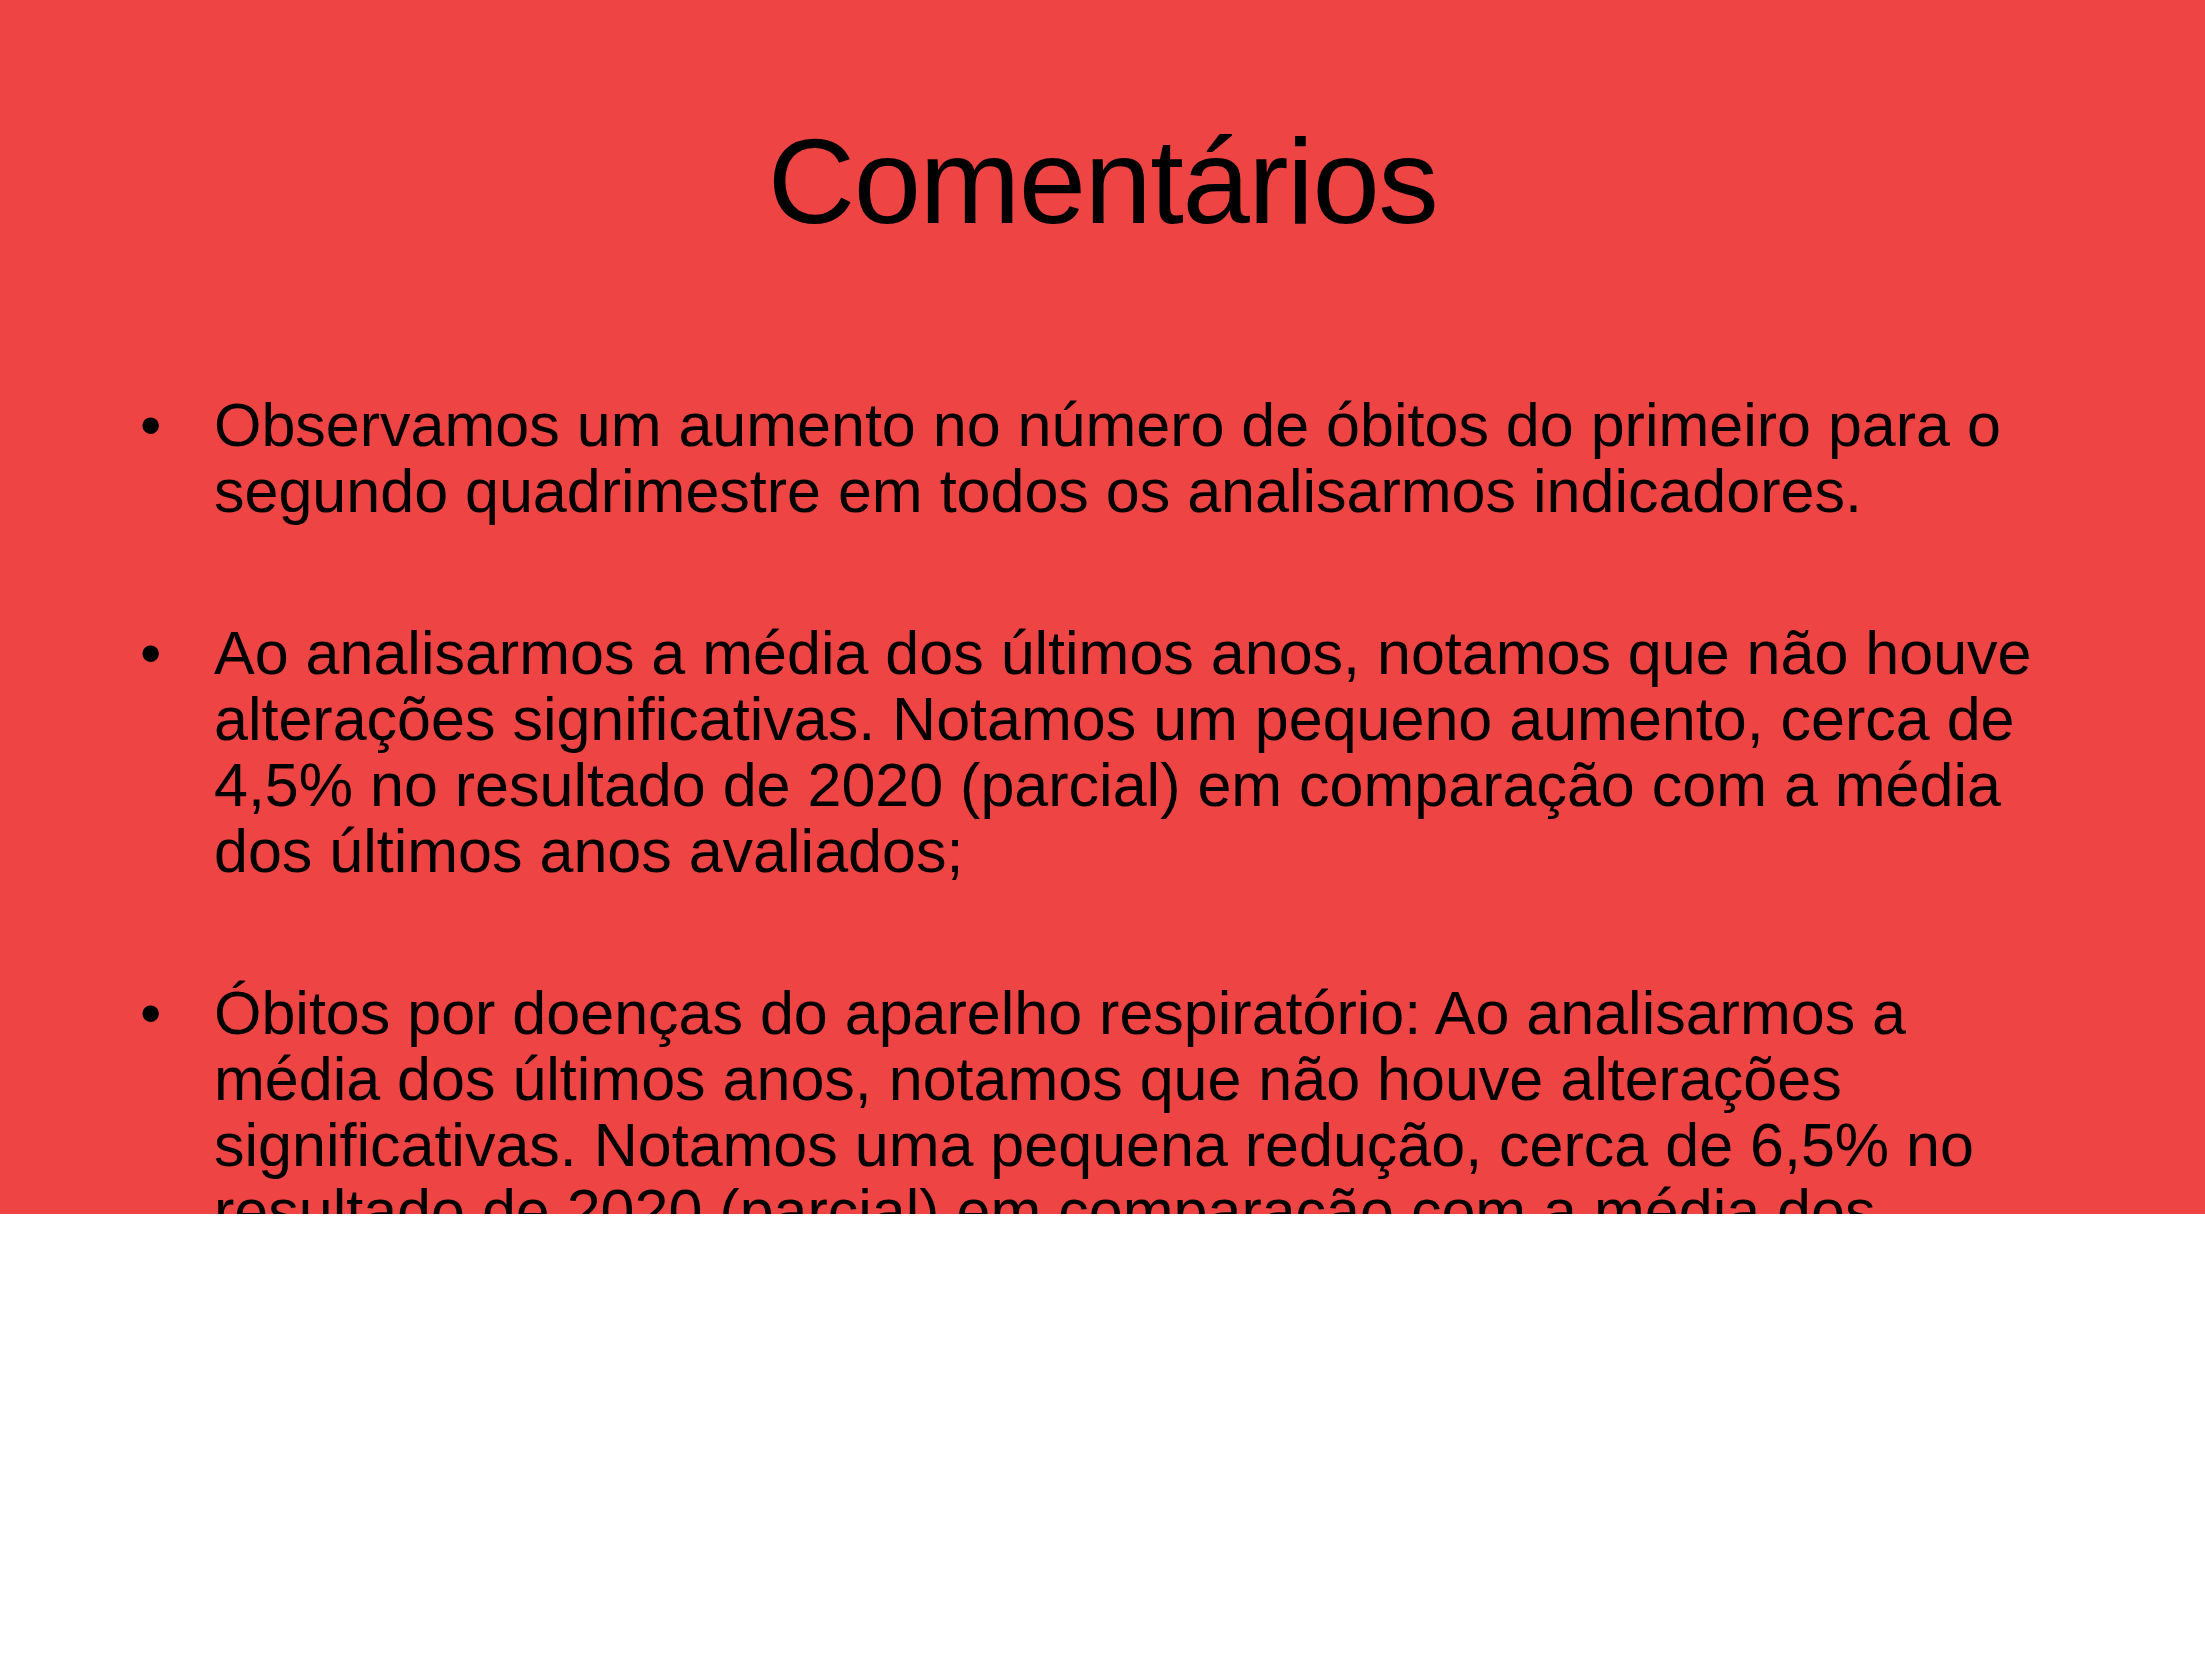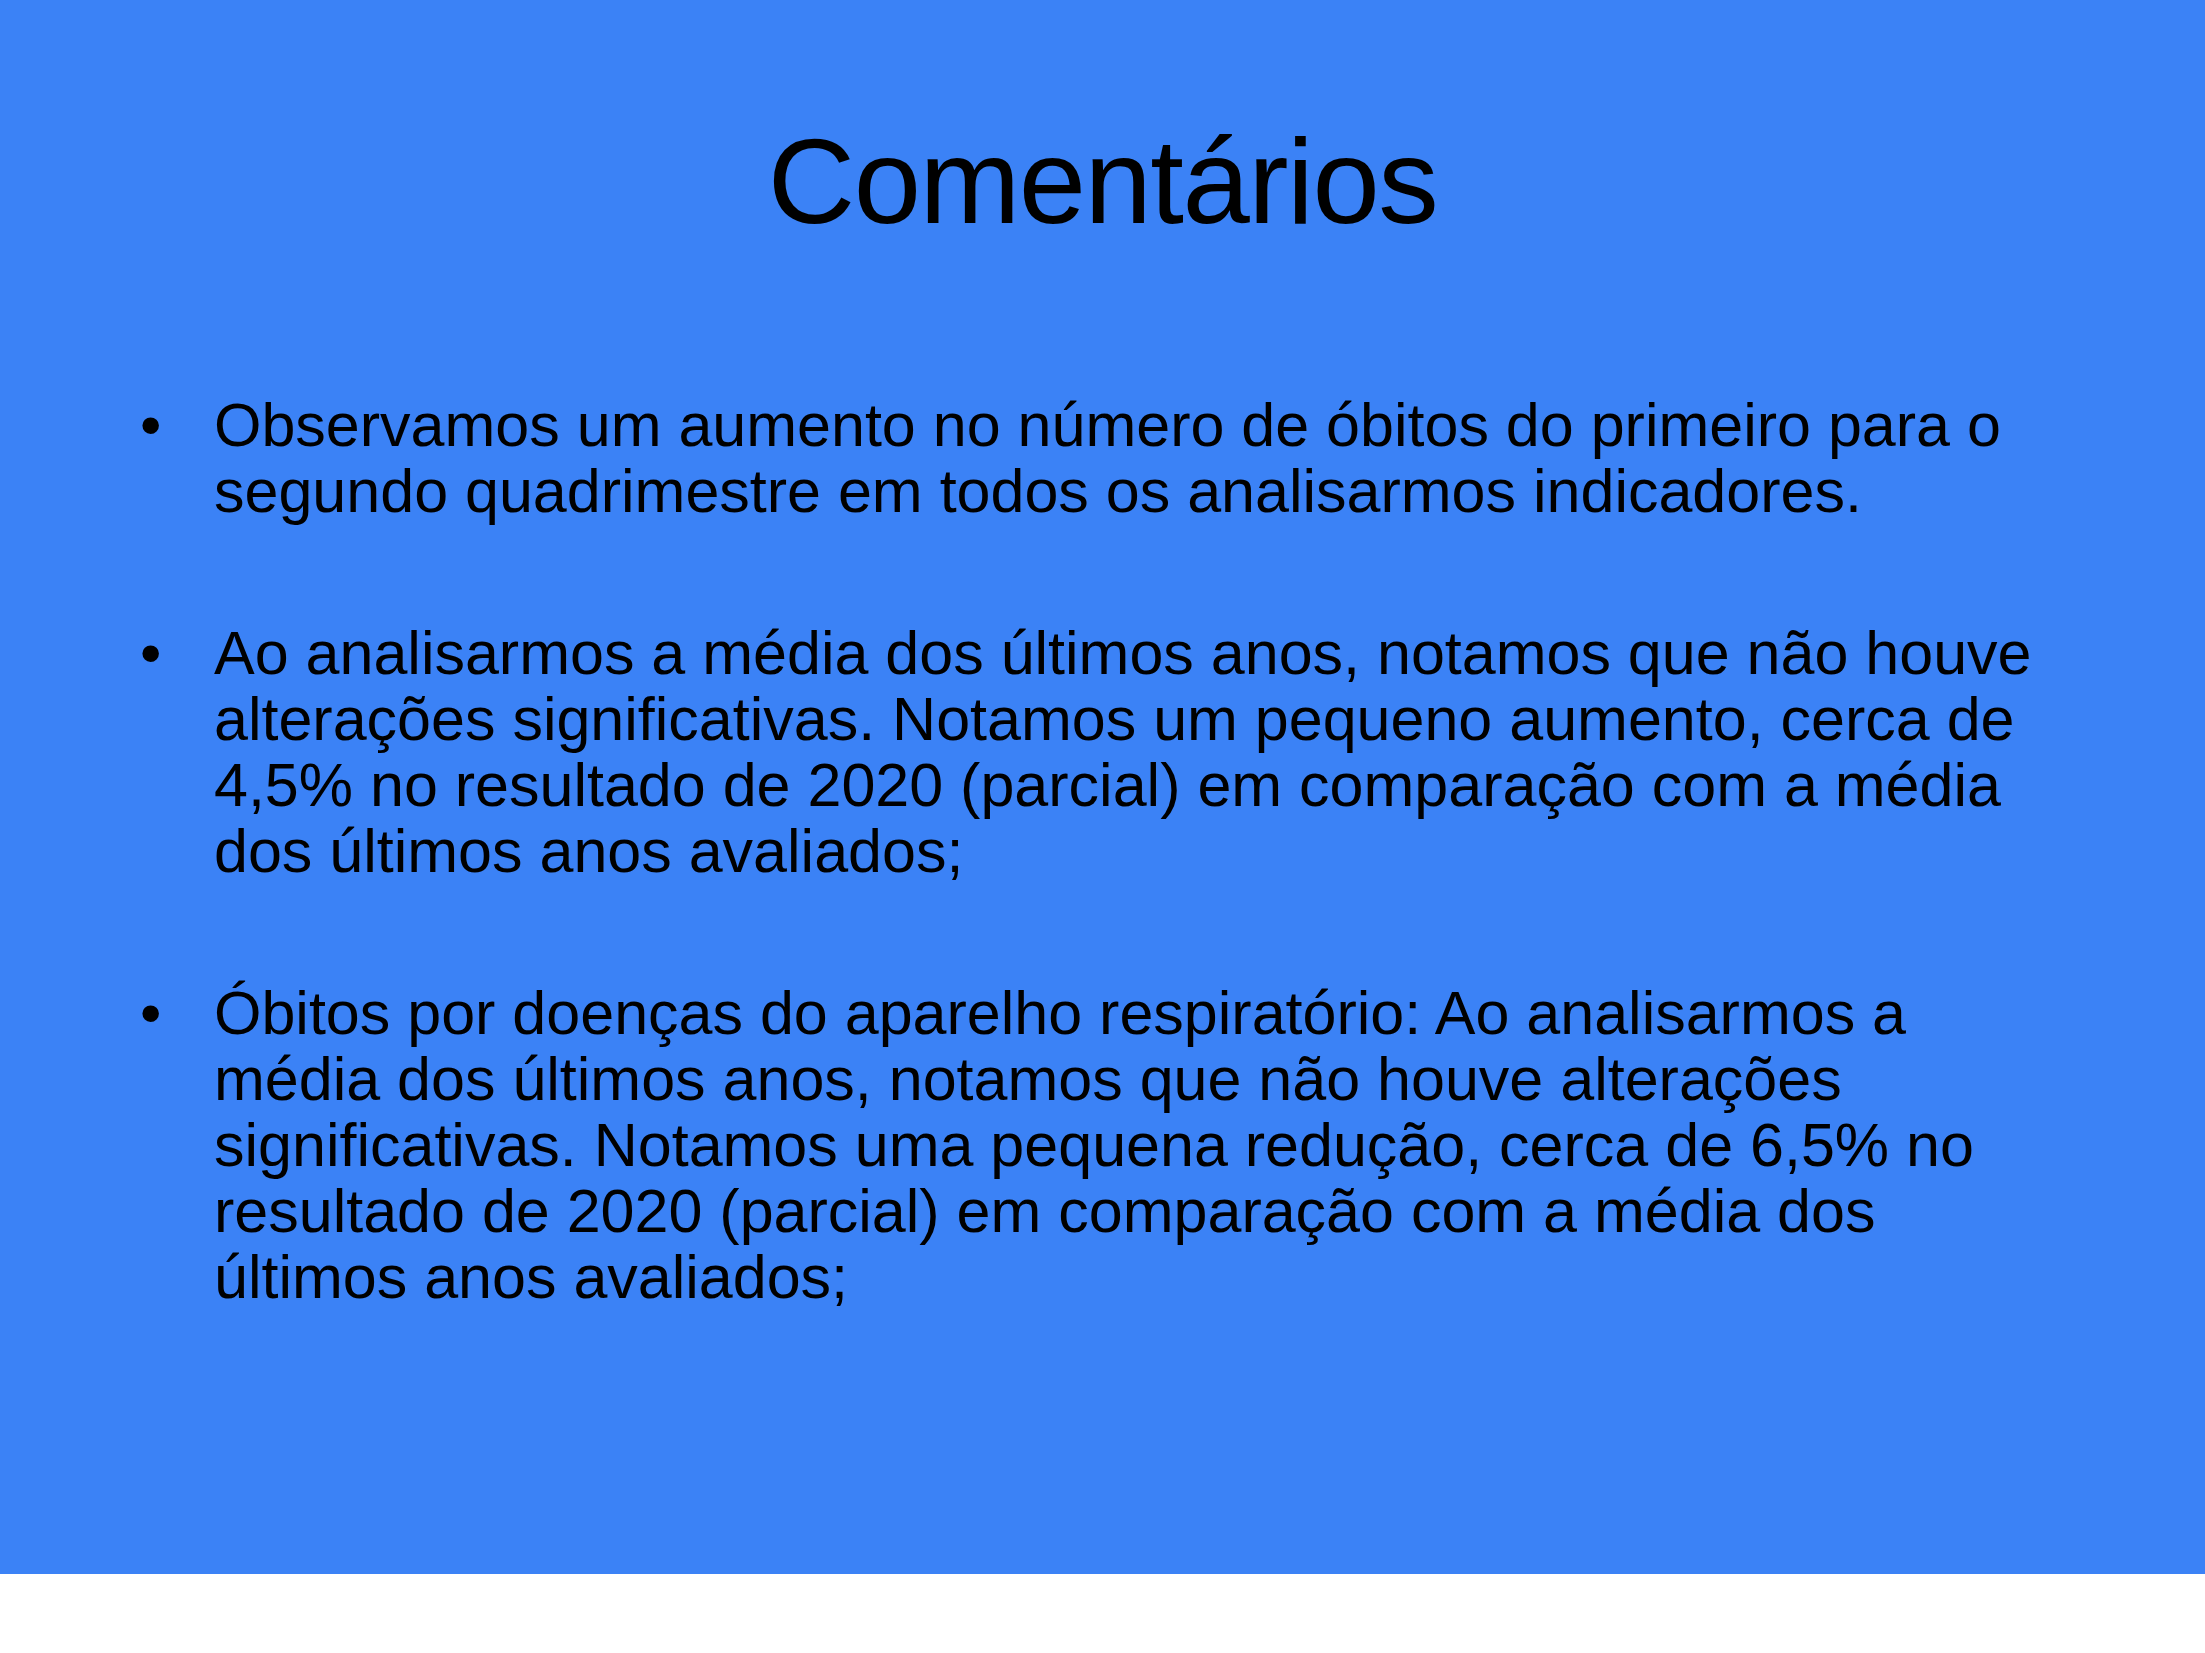--- a/index.html
+++ b/index.html
@@ -3,22 +3,22 @@
 <meta charset="utf-8">
 <style>
   html, body {
     margin: 0;
     padding: 0;
     background: #ffffff;
   }
   .slide {
     position: relative;
     width: 2205px;
-    height: 1574px;
-    background: #3b82f6;
+    height: 1214px;
+    background: #ef4444;
     color: #000000;
     font-family: "Liberation Sans", sans-serif;
     overflow: hidden;
   }
   .title {
     position: absolute;
     top: 121px;
     left: 0;
     width: 100%;
     margin: 0;

